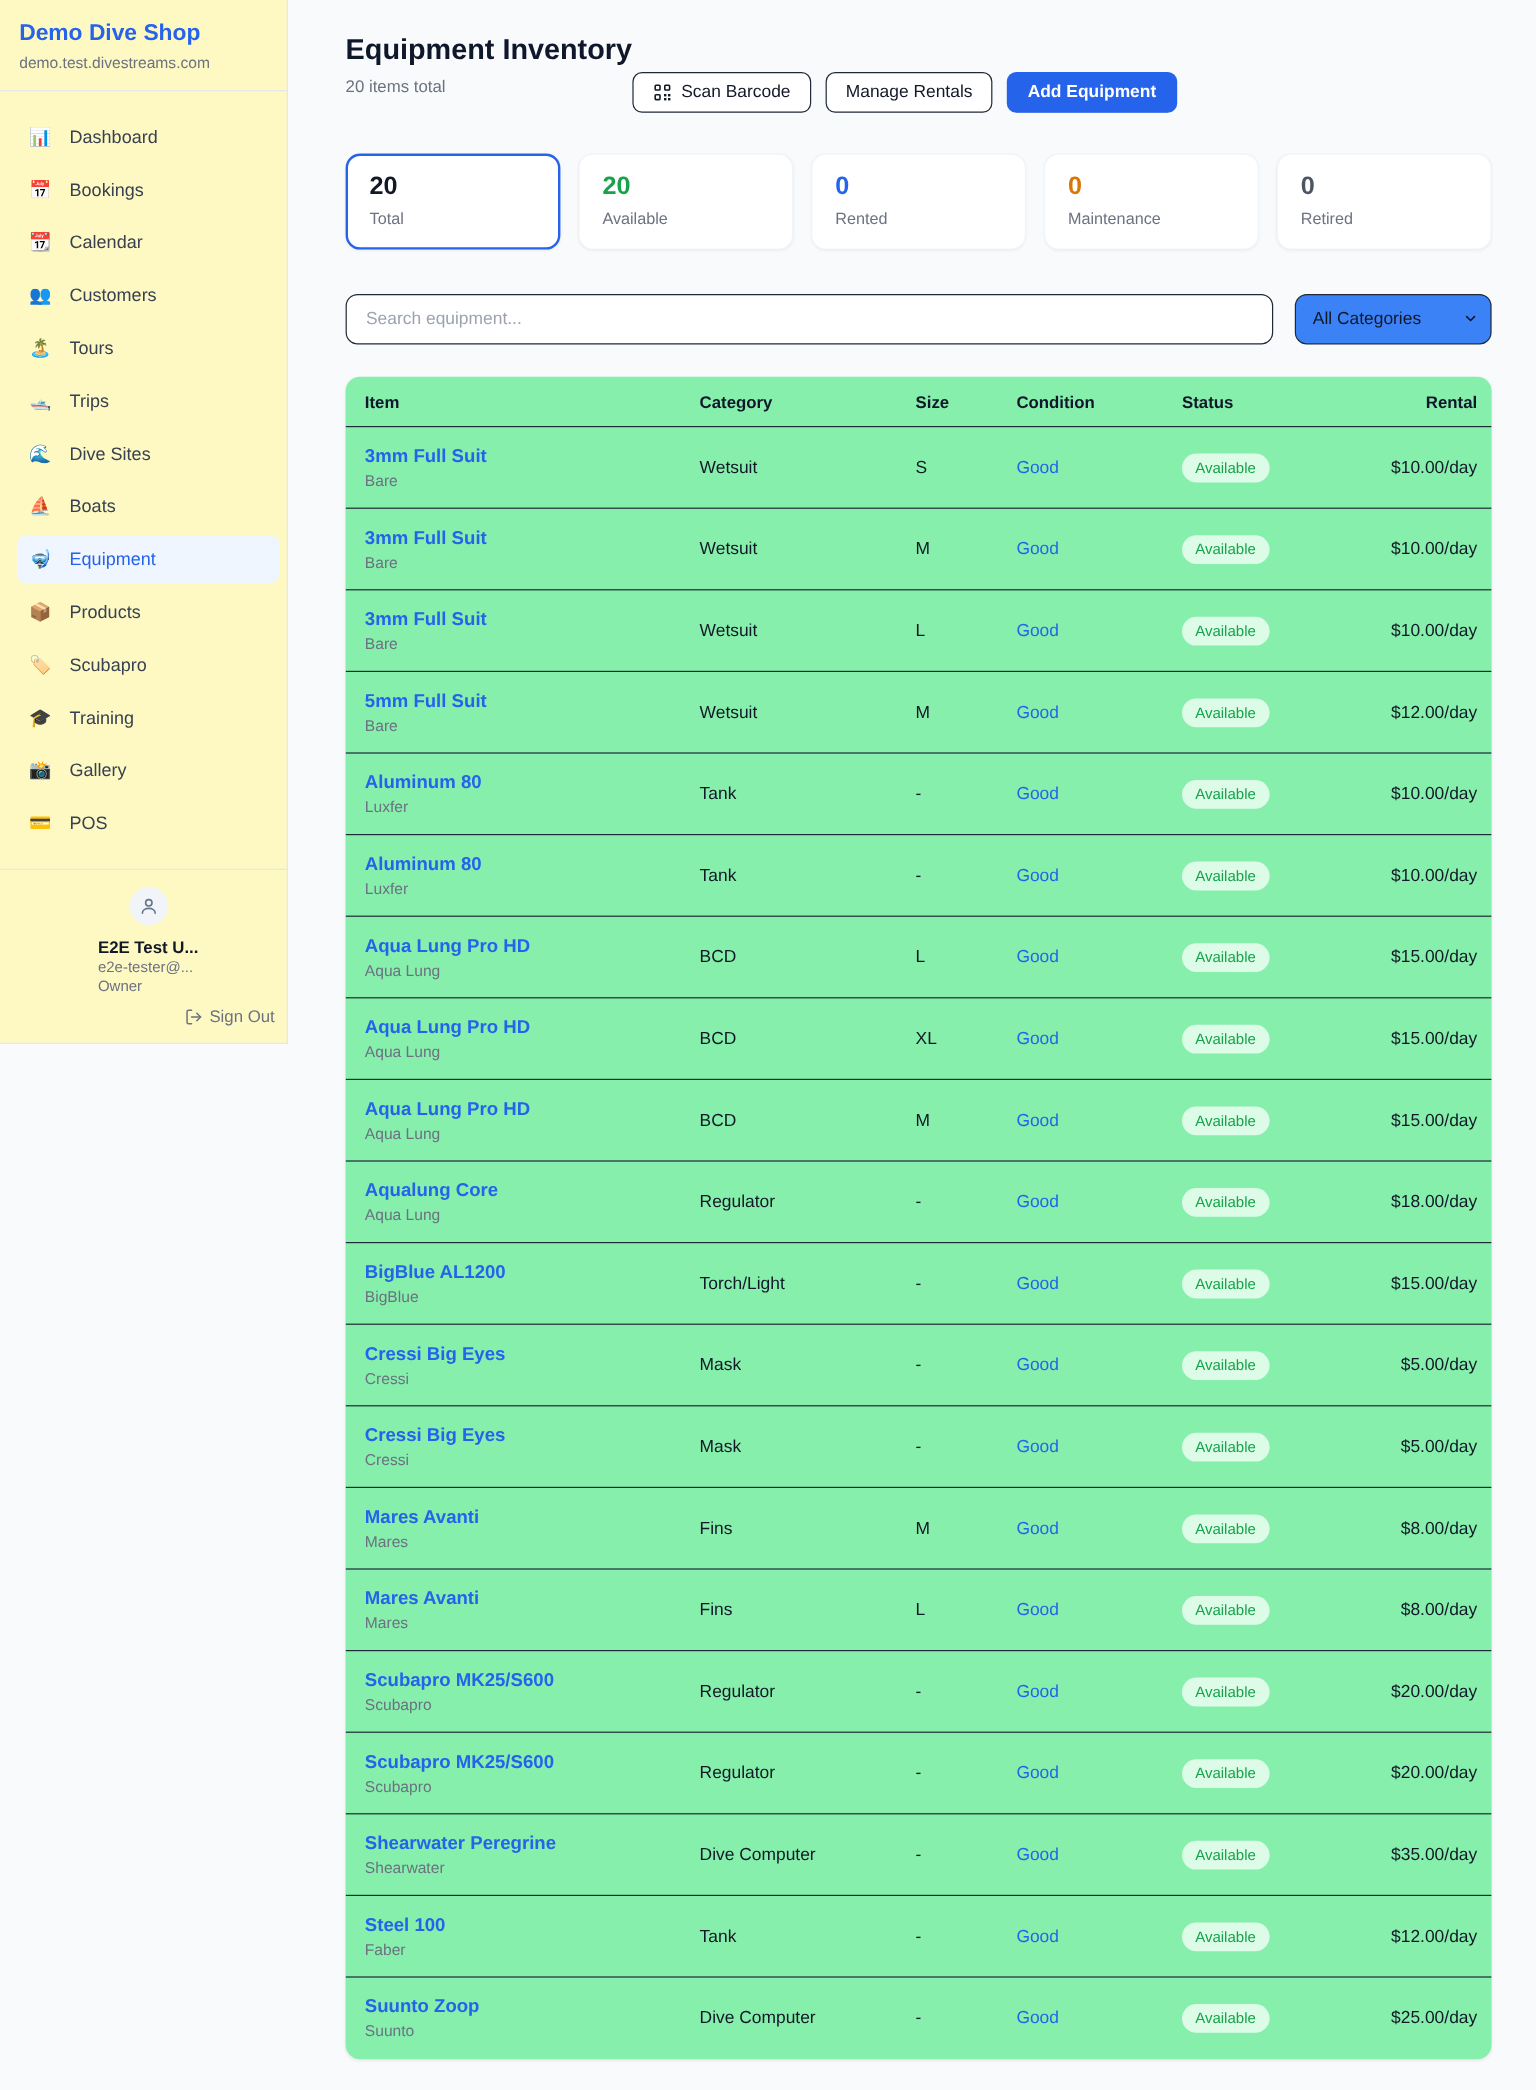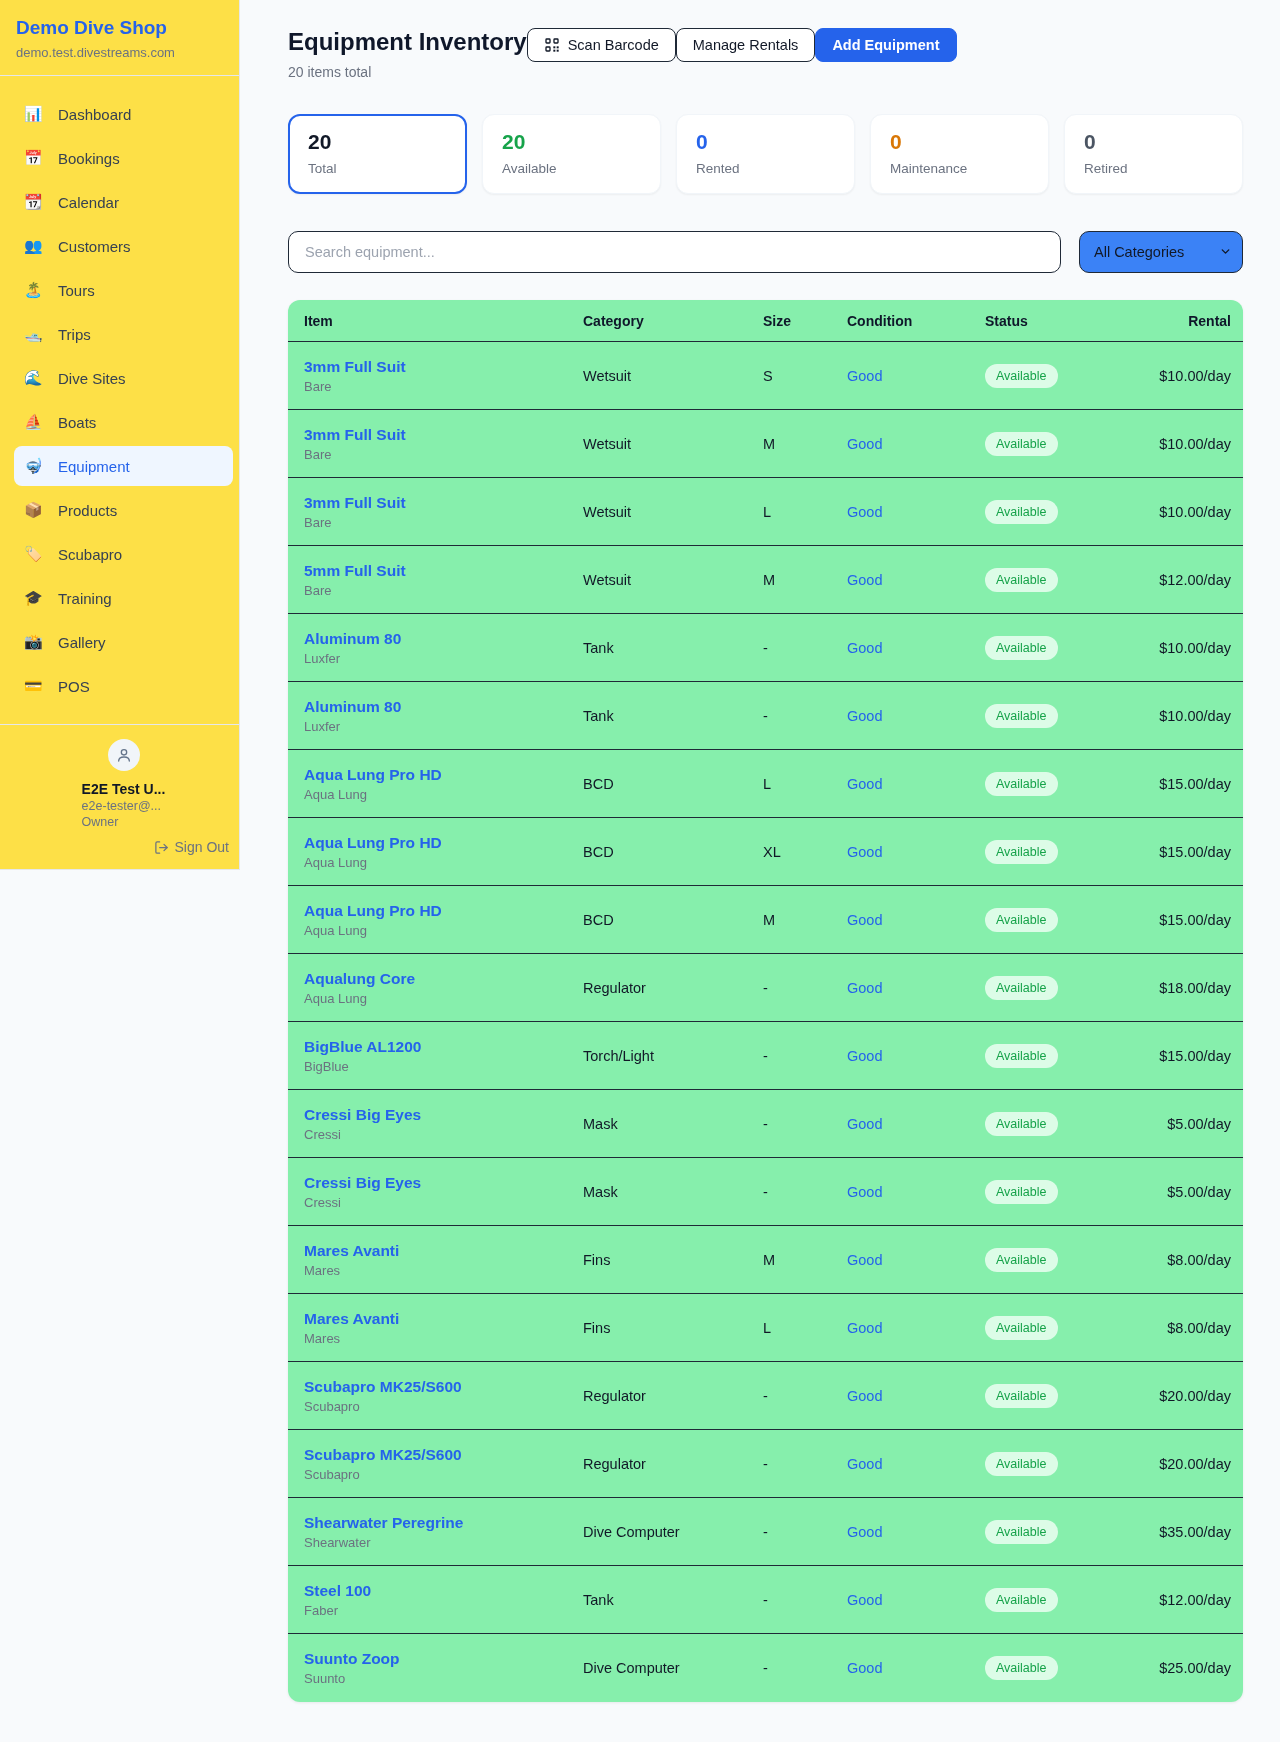--- a/index.html
+++ b/index.html
@@ -9,21 +9,21 @@
     background:#f8fafc;
     font-family:"Liberation Sans", sans-serif;
     color:#111827;
     position:relative;
     overflow:hidden;
   }
 
   
   .sidebar {
     position:absolute; top:0; left:0; width:240px;
-    background:#fde047;
+    background:#fef9c3;
     border-right:1px solid #e5e7eb;
     border-bottom:1px solid #e5e7eb;
   }
   .sidebar-header { padding:17px 16px 15px 16px; border-bottom:1px solid #e5e7eb; }
   .shop-name { color:#2563eb; font-size:19px; font-weight:bold; }
   .shop-domain { color:#6b7280; font-size:13px; margin-top:6px; }
   .nav { padding:18px 6px 14px 14px; }
   .nav-item {
     display:flex; align-items:center; gap:14px;
     height:40px; margin-bottom:4px; padding:0 10px;
@@ -52,21 +52,21 @@
     color:#6b7280; font-size:14px; white-space:nowrap; cursor:pointer;
     padding-right:2px;
   }
 
   
   .main { margin-left:240px; padding:28px 37px 0 48px; }
 
   .page-header { display:flex; justify-content:flex-start; align-items:flex-start; }
   .page-title { font-size:24px; font-weight:bold; color:#0f172a; }
   .page-subtitle { font-size:14px; color:#6b7280; margin-top:8px; }
-  .header-actions { display:flex; gap:0; align-items:center; }
+  .header-actions { display:flex; gap:12px; align-items:center;margin-top:32px; }
   .btn {
     display:flex; align-items:center; gap:8px;
     border-radius:8px; font-size:14.5px; cursor:pointer;
     height:34px; padding:0 16px; white-space:nowrap;
     font-family:"Liberation Sans", sans-serif;
   }
   .btn-outline { background:#fff; border:1px solid #1f2937; color:#111827; }
   .btn-primary { background:#2563eb; border:1px solid #2563eb; color:#fff; font-weight:bold; }
 
   

